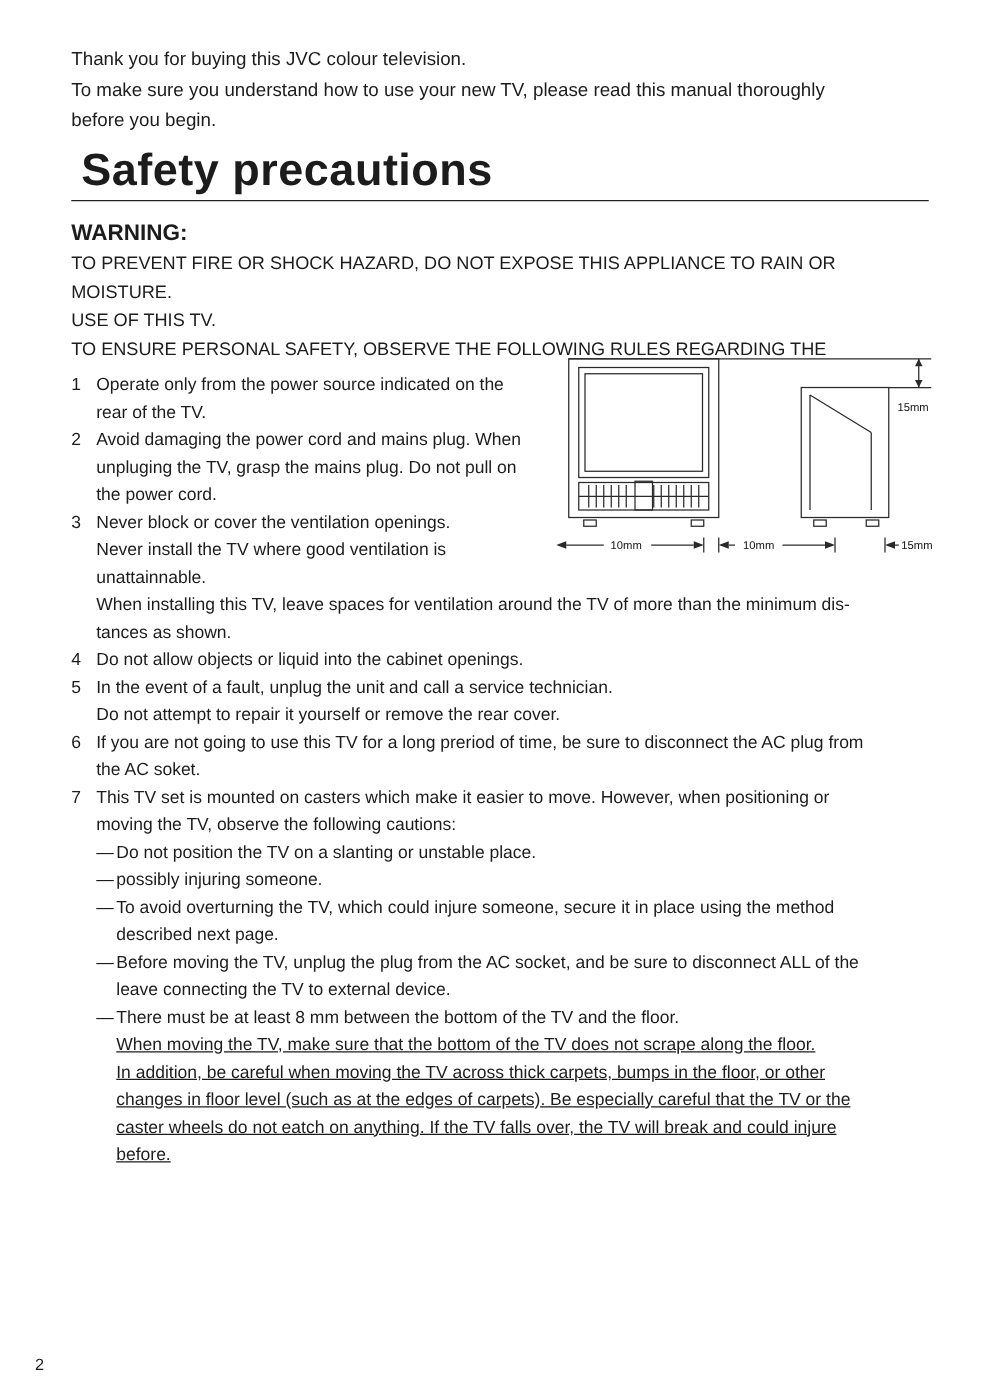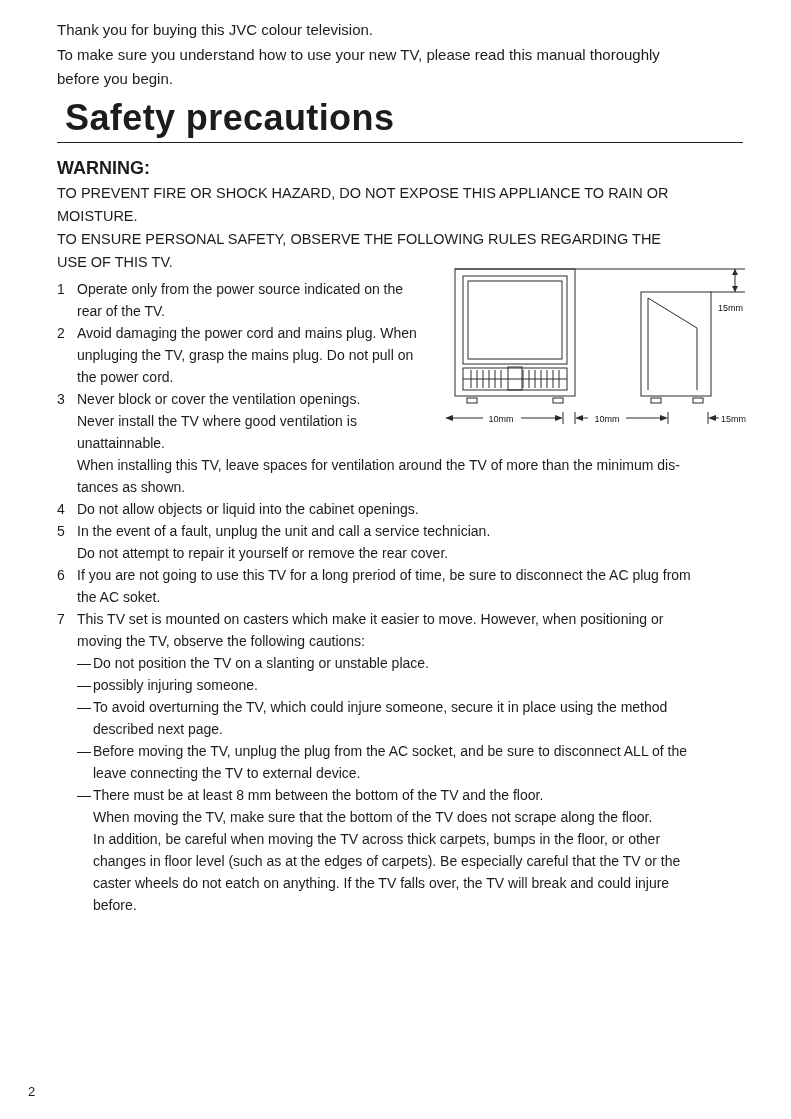--- a/index.html
+++ b/index.html
@@ -2,41 +2,41 @@
 <html><head>
 <meta charset="utf-8">
 <style>
   * { margin:0; padding:0; box-sizing:border-box; }
   html,body { background:#ffffff; }
   body {
     width:791px; height:1119px; position:relative; overflow:hidden;
     font-family:"Liberation Sans","DejaVu Sans",sans-serif;
     color:#1c1c1c;
   }
-  .page { position:absolute; inset:0; padding:14px 48px 0 57px; }
+  .page { position:absolute; inset:0; padding:32px 48px 0 57px; }
 
   .intro { margin-top:4px; font-size:15px; line-height:24.5px; }
 
   .title {
     margin-top:10px; font-size:36px; line-height:32px; font-weight:bold;
     letter-spacing:0.4px; padding:0 0 8px 8px; border-bottom:1.5px solid #222;
   }
 
   .sec-label { margin-top:13px; margin-bottom:2px; font-size:18px; font-weight:bold; line-height:24px; }
   .sec-lines { font-size:14.5px; line-height:23px; }
 
   .rules { position:relative; margin-top:4px; font-size:14px; line-height:22px; }
   .line { white-space:nowrap; }
   .rule { display:flex; }
   .rule-num { width:20px; flex:none; }
   .rule-body { flex:1; min-width:0; }
   .dash-row { display:flex; }
   .dash-mark { width:16px; flex:none; }
   .dash-body { flex:1; min-width:0; }
-  .indent { margin-left:16px; }
+  .indent { margin-left:16px;text-decoration:underline; }
 
   .diagram {
     position:absolute; top:-12px; right:-4px; width:302px; height:170px;
   }
   .diagram svg { width:100%; height:100%; }
   .diagram line, .diagram rect, .diagram path, .diagram polyline {
     stroke:#2a2a2a; stroke-width:1; fill:none;
   }
   .diagram polygon { fill:#2a2a2a; stroke:none; }
   .diagram text { font-size:9px; fill:#111; stroke:none; font-family:"Liberation Sans",sans-serif; }
@@ -56,22 +56,22 @@
 
   <h1 class="title">Safety precautions</h1>
 
   <div class="sec-label">WARNING:</div>
   <div class="sec-lines">
     <div class="line">TO PREVENT FIRE OR SHOCK HAZARD, DO NOT EXPOSE THIS APPLIANCE TO RAIN OR</div>
     <div class="line">MOISTURE.</div>
   </div>
 
   <div class="sec-lines">
+    <div class="line">USE OF THIS TV.</div>
     <div class="line">TO ENSURE PERSONAL SAFETY, OBSERVE THE FOLLOWING RULES REGARDING THE</div>
-    <div class="line">USE OF THIS TV.</div>
   </div>
 
   <div class="rules">
 
     <div class="diagram">
       <svg viewBox="0 0 302 170">
 
         <line x1="10" y1="3" x2="300" y2="3"></line>
 
         <rect x="10" y="3" width="120" height="127"></rect>

